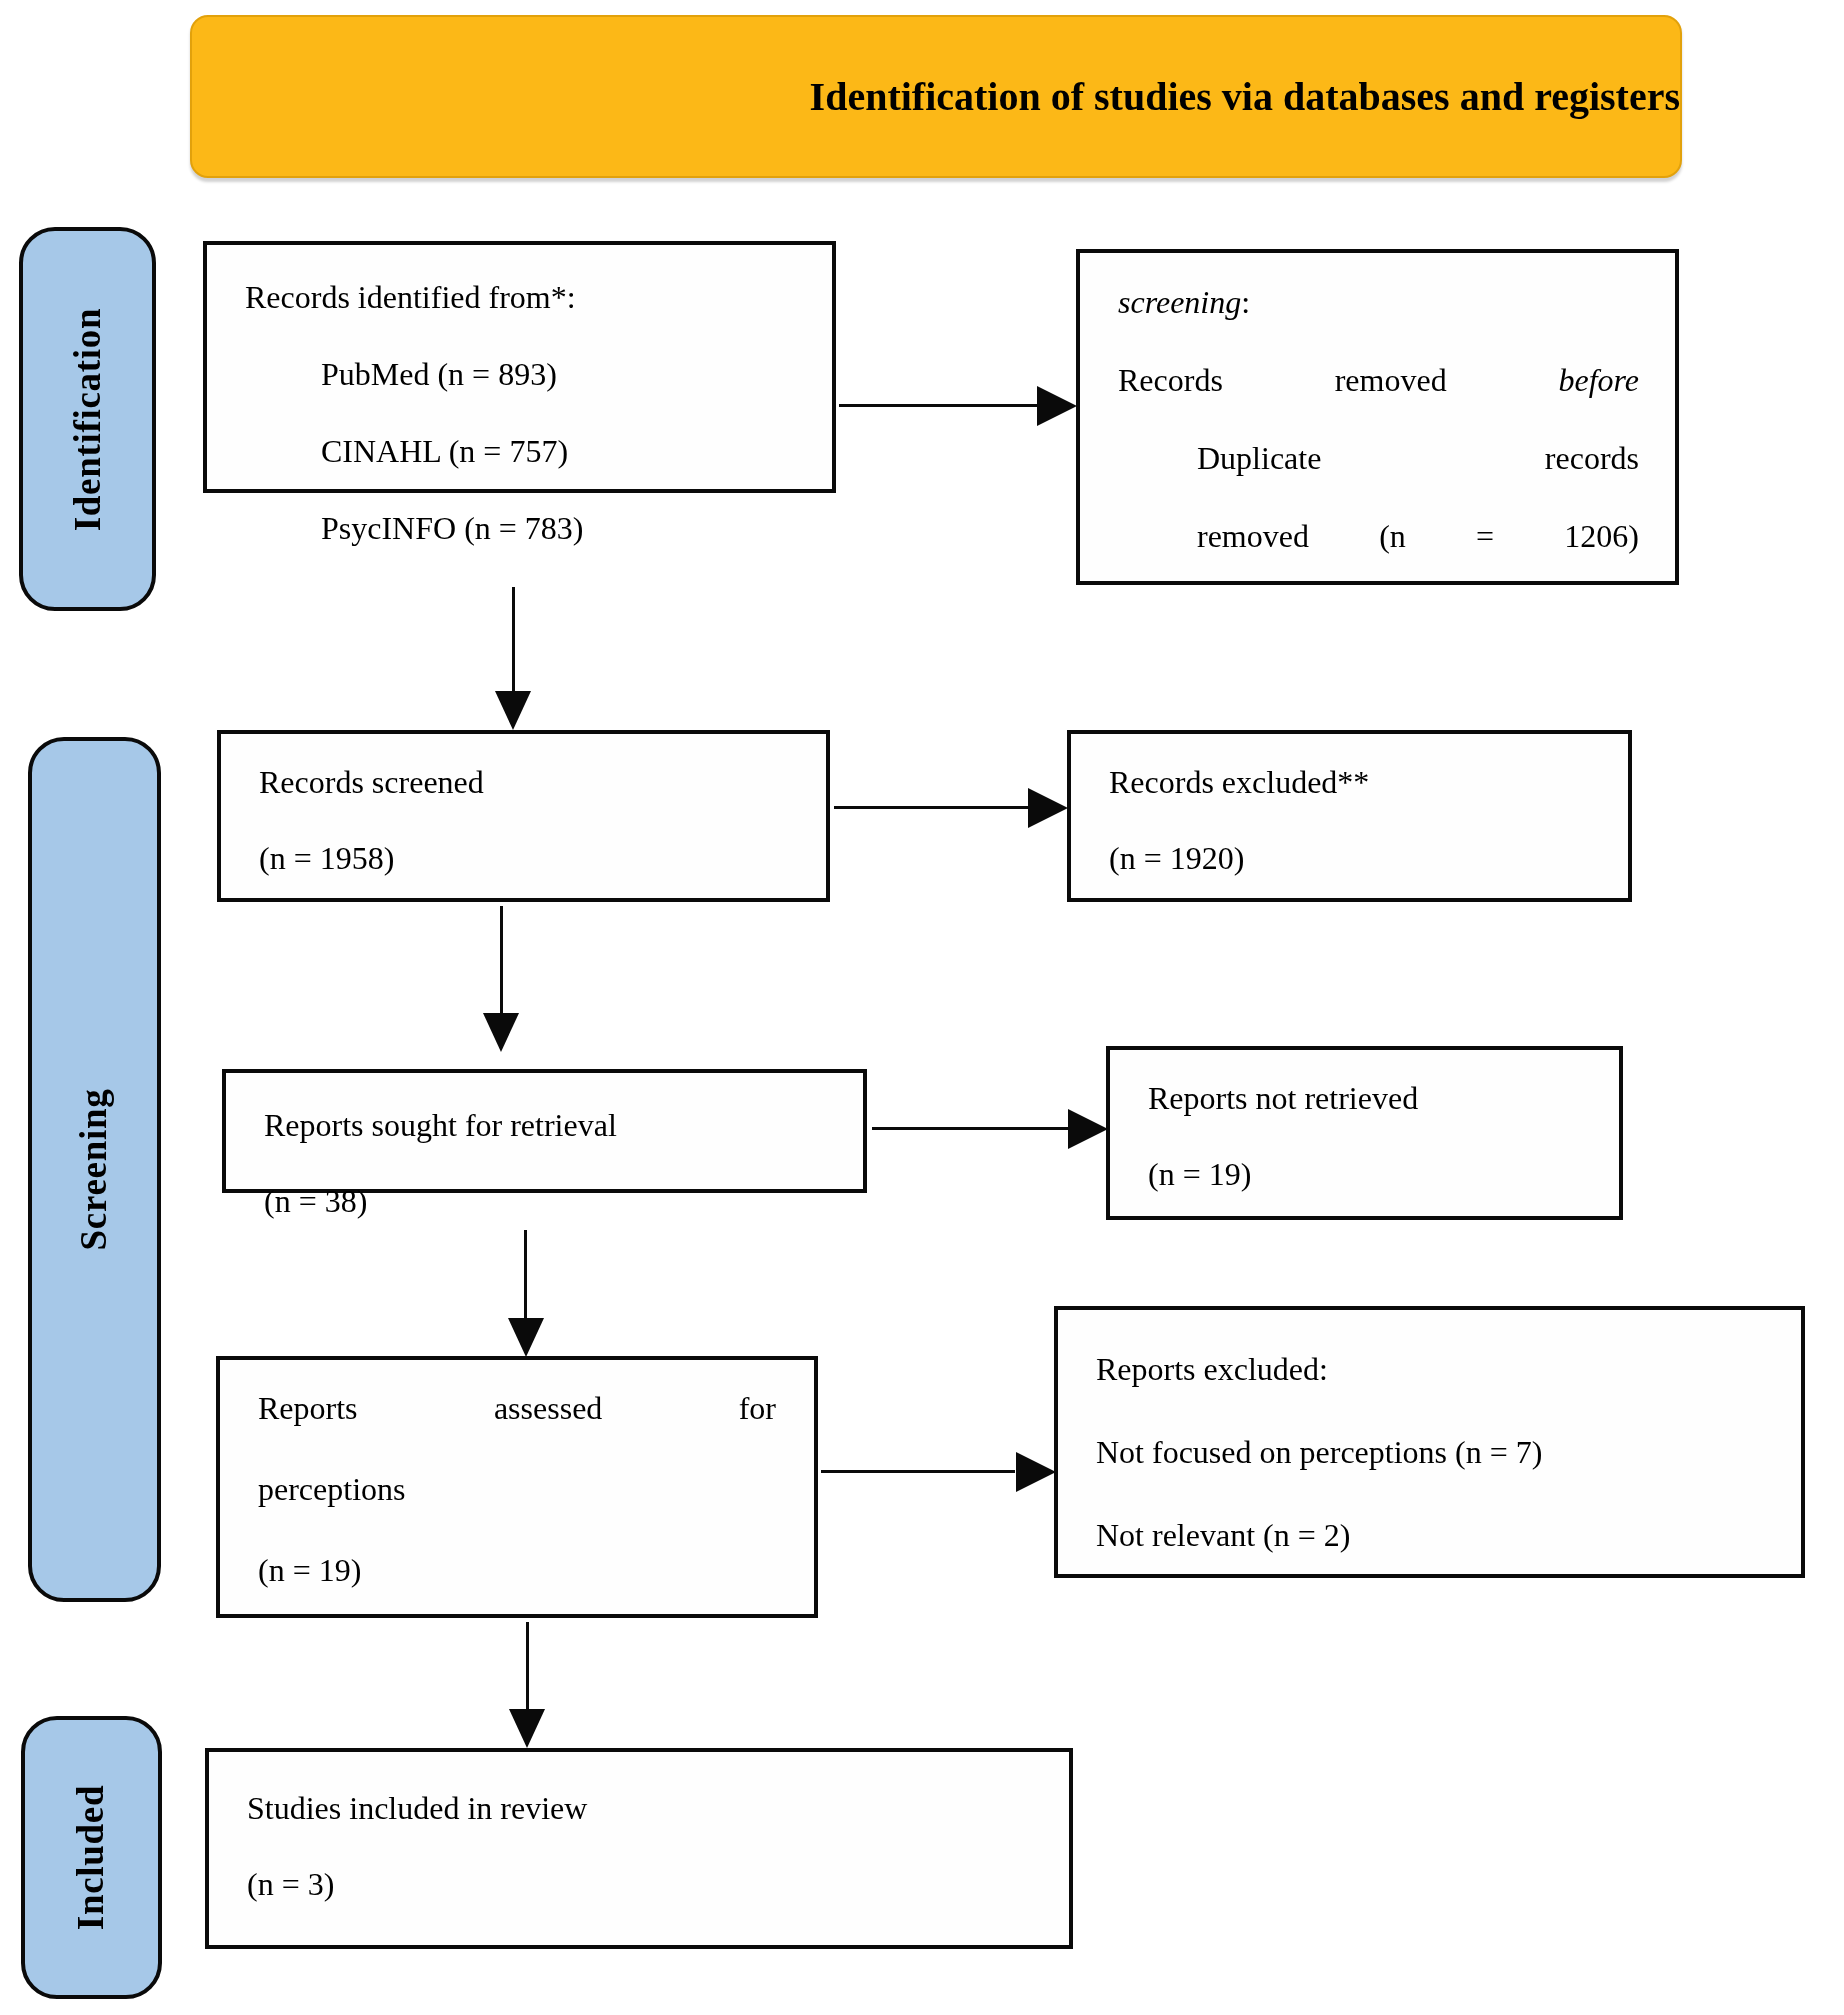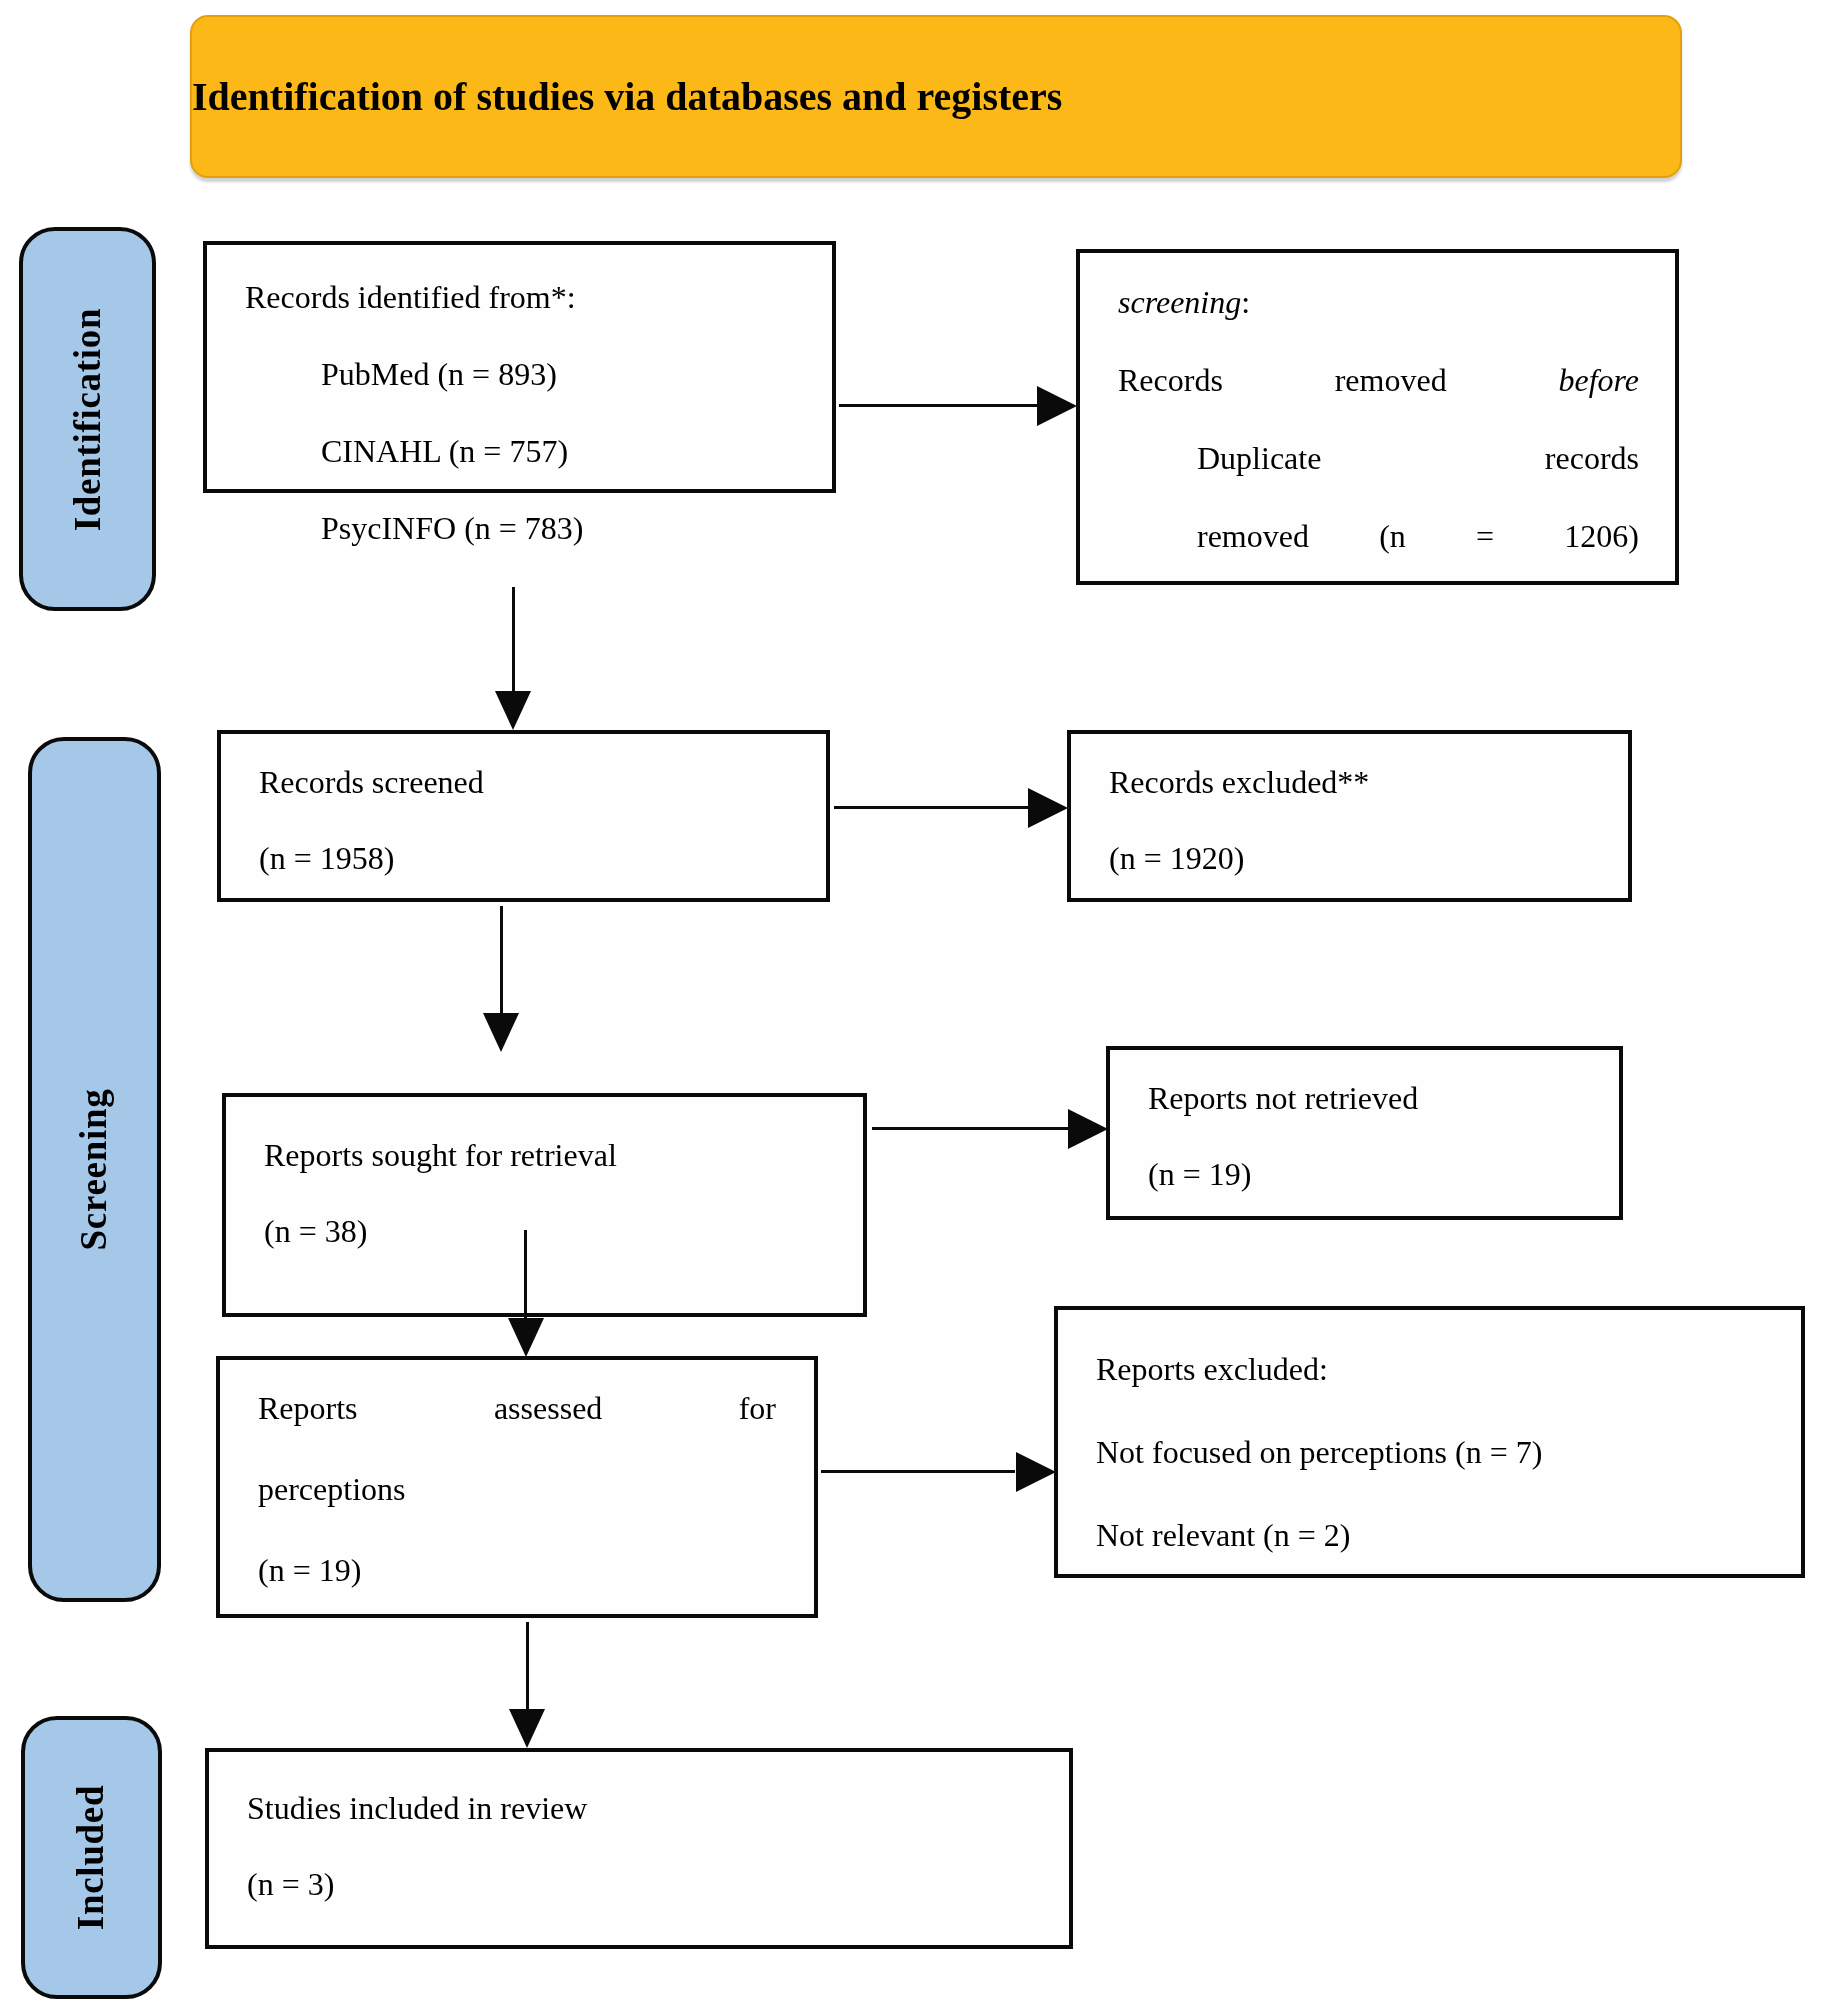--- a/index.html
+++ b/index.html
@@ -10,21 +10,21 @@
     font-family:"Liberation Serif","DejaVu Serif",serif;
     color:#000000;
   }
   
   .banner{
     position:absolute;left:190px;top:15px;width:1492px;height:163px;
     box-sizing:border-box;
     background:#FCB817;
     border:2.1px solid #E2A10B;
     border-radius:18px;
-    display:flex;align-items:center;justify-content:flex-start;
+    display:flex;align-items:center;justify-content:flex-end;
     font-weight:bold;font-size:40px;
     box-shadow:0 3.4px 2.8px rgba(0,0,0,0.18);
   }
   
   .stagebox{
     position:absolute;box-sizing:border-box;
     background:#A6C8E8;
     border:4.1px solid #0a0a0a;
     border-radius:36px;
     display:flex;align-items:center;justify-content:center;
@@ -50,21 +50,21 @@
   .indent{padding-left:76px;}
   .indent2{padding-left:79px;}
   #box-records-identified{left:203px;top:241px;width:633px;height:252px;padding:13.8px 38px 0 38px;}
   #box-records-identified .line{line-height:77px;}
   #box-records-removed{left:1076px;top:249px;width:603px;height:336px;padding:9.6px 36px 0 38px;}
   #box-records-removed .line{line-height:78px;}
   #box-records-screened{left:217px;top:730px;width:613px;height:172px;padding:9.6px 38px 0 38px;}
   #box-records-screened .line{line-height:76px;}
   #box-records-excluded{left:1067px;top:730px;width:565px;height:172px;padding:9.6px 38px 0 38px;}
   #box-records-excluded .line{line-height:76px;}
-  #box-reports-sought{left:222px;top:1093px;width:645px;height:224px;padding:20px 38px 0 38px;}
+  #box-reports-sought{left:222px;top:1069px;width:645px;height:124px;padding:14px 38px 0 38px;}
   #box-reports-sought .line{line-height:76px;}
   #box-reports-not-retrieved{left:1106px;top:1046px;width:517px;height:174px;padding:9.6px 38px 0 38px;}
   #box-reports-not-retrieved .line{line-height:76px;}
   #box-reports-assessed{left:216px;top:1356px;width:602px;height:262px;padding:8.3px 38px 0 38px;}
   #box-reports-assessed .line{line-height:81px;}
   #box-reports-excluded{left:1054px;top:1306px;width:751px;height:272px;padding:18px 38px 0 38px;}
   #box-reports-excluded .line{line-height:83px;}
   #box-studies-included{left:205px;top:1748px;width:868px;height:201px;padding:18px 38px 0 38px;}
   #box-studies-included .line{line-height:76px;}
   

